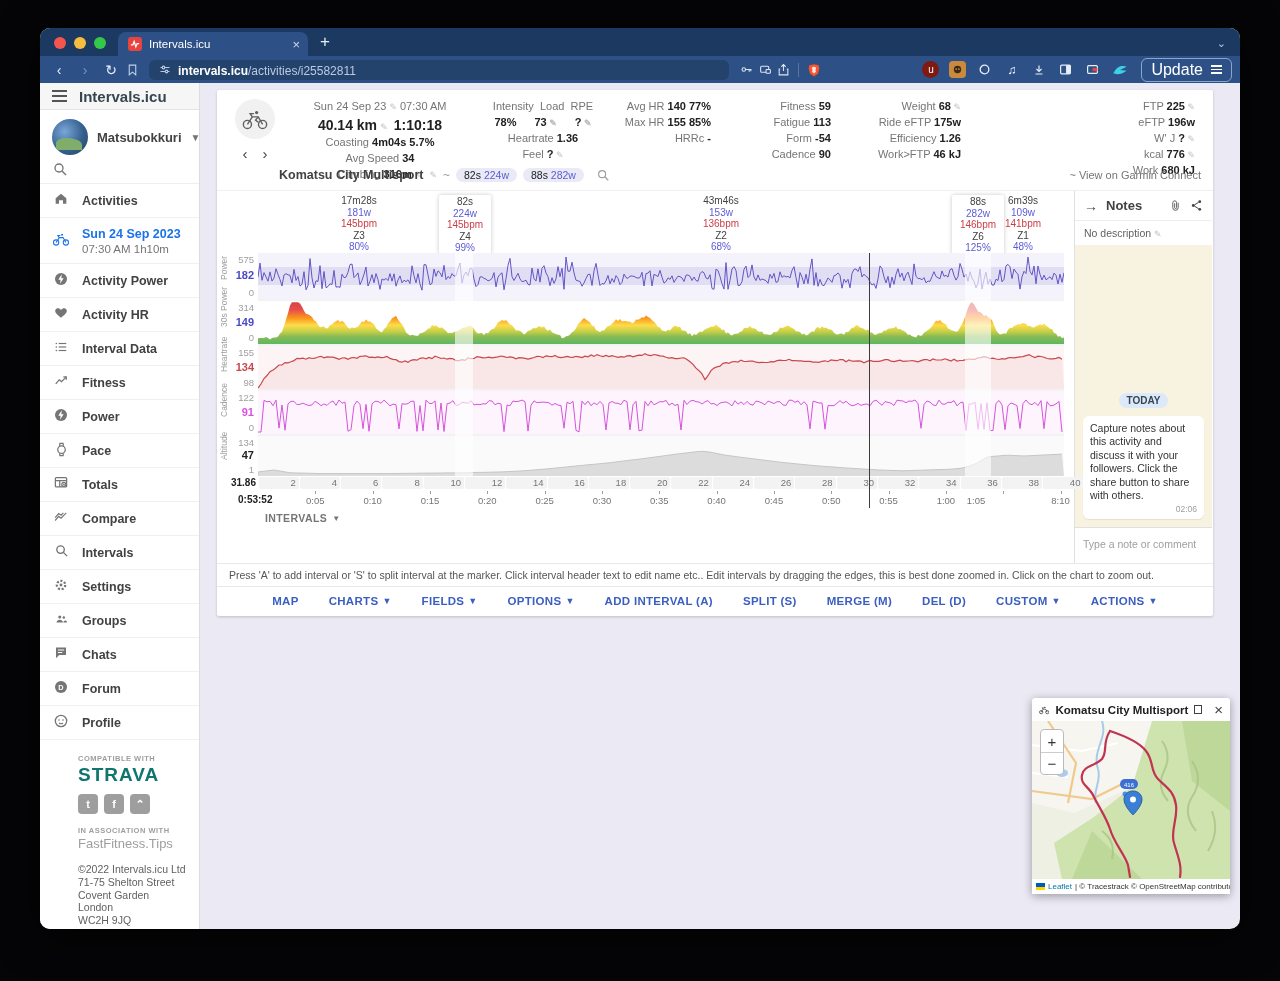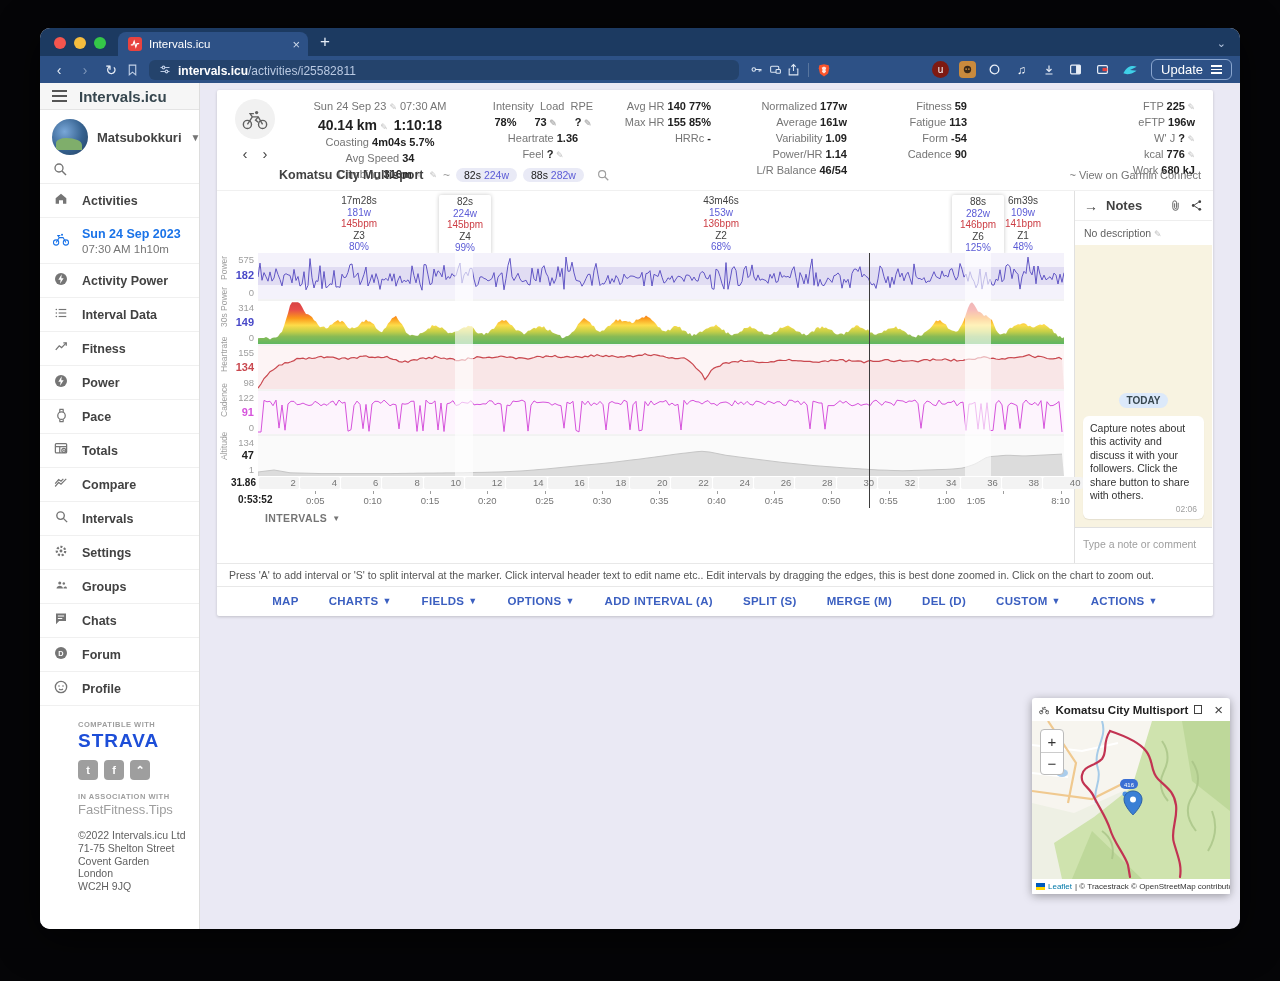--- a/index.html
+++ b/index.html
@@ -24,21 +24,21 @@
   .nav-ic { color:#e8eef7; font-size:14px; width:22px; text-align:center; }
   .nav-ic.dim { color:#7e97ba; }
   .urlbar { flex:1; height:20px; background:#24436c; border-radius:6px; margin:0 6px;
     display:flex; align-items:center; gap:7px; padding:0 10px; }
   .url-host { color:#ffffff; font-size:12px; font-weight:bold; }
   .url-path { color:#b9c9e2; font-size:12px; }
   .ext { width:17px; height:17px; border-radius:4px; display:flex; align-items:center; justify-content:center;
     font-size:10px; color:#fff; margin:0 3px; flex:none; }
   .chrome-svg { display:block; }
   .divider-v { width:1px; height:14px; background:#58759e; margin:0 4px; }
-  .update-btn { border:1px solid #8aa6cf; border-radius:6px; color:#fff; font-size:13px;
+  .update-btn { border:1px solid #8aa6cf; border-radius:6px; color:#fff; font-size:16px;
     padding:2px 9px; display:flex; gap:8px; align-items:center; margin-left:6px; }
   .hamb { display:inline-block; }
   .hamb i { display:block; width:11px; height:1.5px; background:#fff; margin:2px 0; }
 
   
   .content { position:absolute; top:55px; left:0; right:0; bottom:0; display:flex; }
   .sidebar { width:160px; background:#fff; border-right:1px solid #ddd; flex:none; overflow:hidden; }
   .main { flex:1; position:relative; }
 
   
@@ -55,21 +55,21 @@
   .sb-search { padding:2px 12px 6px; }
   .sb-nav { border-top:1px solid #eee; }
   .sb-item { display:flex; align-items:center; gap:12px; padding:0 12px; height:34px; border-bottom:1px solid #f0f0f0; }
   .sb-item .ic { width:18px; text-align:center; flex:none; }
   .sb-label { font-size:12.5px; color:#424242; font-weight:bold; }
   .sb-item.activity { height:46px; }
   .sb-label.blue { color:#1a73e8; }
   .sb-sub { font-size:11.5px; color:#757575; font-weight:normal; margin-top:2px; }
   .sb-footer { padding:14px 12px 0 38px; }
   .f-tiny { font-size:7.5px; letter-spacing:.5px; color:#9e9e9e; font-weight:bold; }
-  .f-strava { font-size:19px; font-weight:bold; letter-spacing:1px; color:#1d4ed8; margin:1px 0 8px; }
+  .f-strava { font-size:19px; font-weight:bold; letter-spacing:1px; color:#0f766e; margin:1px 0 8px; }
   .f-social { display:flex; gap:6px; margin-bottom:12px; }
   .f-sq { width:20px; height:20px; border-radius:4px; background:#9e9e9e; color:#fff;
     display:flex; align-items:center; justify-content:center; font-size:11px; font-weight:bold; }
   .f-ff { font-size:13px; color:#9e9e9e; margin:1px 0 12px; }
   .f-line { font-size:10.5px; color:#616161; line-height:1.22; }
 
   
   .card { position:absolute; left:17px; top:7px; width:996px; background:#fff;
     border-radius:2px; box-shadow:0 1px 3px rgba(0,0,0,.18); }
   .hdr { display:flex; padding:7px 10px 0 12px; height:76px; }
@@ -338,20 +338,29 @@
             <span class="ic"><svg width="16" height="16" viewBox="0 0 24 24">
                 <circle cx="12" cy="12" r="9" fill="#757575"></circle>
                 <polygon points="13,5 8,13 11.5,13 10.5,19 16,11 12.5,11" fill="#fff"></polygon>
               </svg></span>
             <span>
               <div class="sb-label">Activity Power</div>
 
             </span>
           </div>
 
+          <div class="sb-item">
+            <span class="ic"><svg width="16" height="15" viewBox="0 0 24 24">
+                <path d="M12 20s-7-4.5-9-9c-1.2-3 1-6 4-6 2 0 3.5 1 5 3 1.5-2 3-3 5-3 3 0 5.2 3 4 6-2 4.5-9 9-9 9z" fill="#757575"></path>
+              </svg></span>
+            <span>
+              <div class="sb-label">Activity HR</div>
+
+            </span>
+          </div>
 
           <div class="sb-item">
             <span class="ic"><svg width="16" height="14" viewBox="0 0 24 24">
                 <g fill="#757575">
                   <circle cx="4" cy="6" r="1.4"></circle>
                   <circle cx="4" cy="12" r="1.4"></circle>
                   <circle cx="4" cy="18" r="1.4"></circle>
                   <rect x="8" y="5" width="13" height="2"></rect>
                   <rect x="8" y="11" width="13" height="2"></rect>
                   <rect x="8" y="17" width="13" height="2"></rect>
@@ -573,34 +582,33 @@
             <div><span class="lb">Heartrate</span> <b>1.36</b></div>
             <div><span class="lb">Feel</span> <b>?</b><span class="pencil"> ✎</span></div>
           </div>
 
           <div class="statcol c-c stat">
 
           <div class="srow"><span class="lb">Avg HR</span> <b>140</b> <b>77%</b></div>
               <div class="srow"><span class="lb">Max HR</span> <b>155</b> <b>85%</b></div>
               <div class="srow"><span class="lb">HRRc</span> <b>-</b> </div>
             </div>
-          <div class="statcol c-d stat">
-
-          <div class="srow"><span class="lb">Normalized</span> <b>177w</b></div>
-              <div class="srow"><span class="lb">Average</span> <b>161w</b></div>
-              <div class="srow"><span class="lb">Variability</span> <b>1.09</b></div>
-              <div class="srow"><span class="lb">Power/HR</span> <b>1.14</b></div>
-              <div class="srow"><span class="lb">L/R Balance</span> <b>46/54</b></div>
-            </div>
           <div class="statcol c-e stat">
 
           <div class="srow"><span class="lb">Fitness</span> <b>59</b></div>
               <div class="srow"><span class="lb">Fatigue</span> <b>113</b></div>
               <div class="srow"><span class="lb">Form</span> <b>-54</b></div>
               <div class="srow"><span class="lb">Cadence</span> <b>90</b></div>
+            </div>
+          <div class="statcol c-f stat">
+
+          <div class="srow"><span class="lb">Weight</span> <b>68</b><span class="pencil"> ✎</span></div>
+              <div class="srow"><span class="lb">Ride eFTP</span> <b>175w</b></div>
+              <div class="srow"><span class="lb">Efficiency</span> <b>1.26</b></div>
+              <div class="srow"><span class="lb">Work&gt;FTP</span> <b>46 kJ</b></div>
             </div>
           <div class="statcol c-g stat">
             <div>
 
             <div class="srow"><span class="lb">FTP</span> <b>225</b><span class="pencil"> ✎</span></div>
                 <div class="srow"><span class="lb">eFTP</span> <b>196w</b></div>
                 <div class="srow"><span class="lb">W' J</span> <b>?</b><span class="pencil"> ✎</span></div>
                 <div class="srow"><span class="lb">kcal</span> <b>776</b><span class="pencil"> ✎</span></div>
                 <div class="srow"><span class="lb">Work</span> <b>680 kJ</b></div>
               </div>

